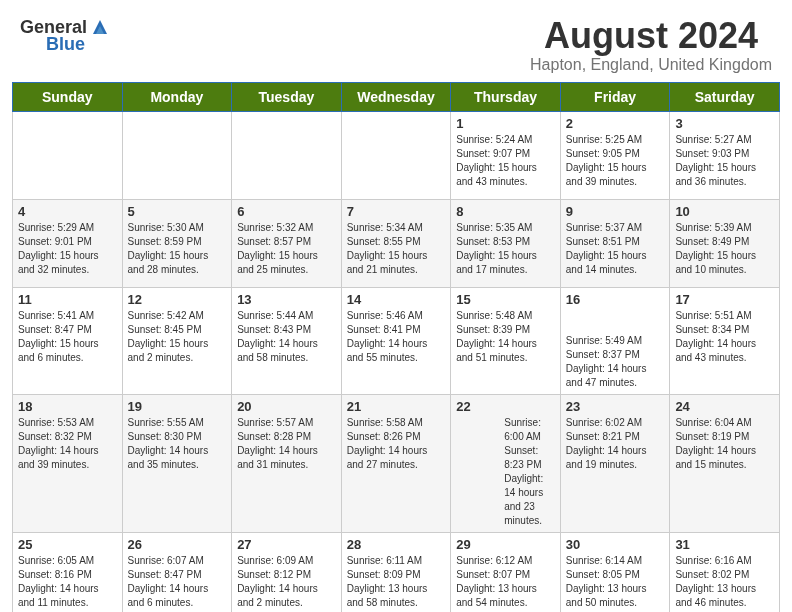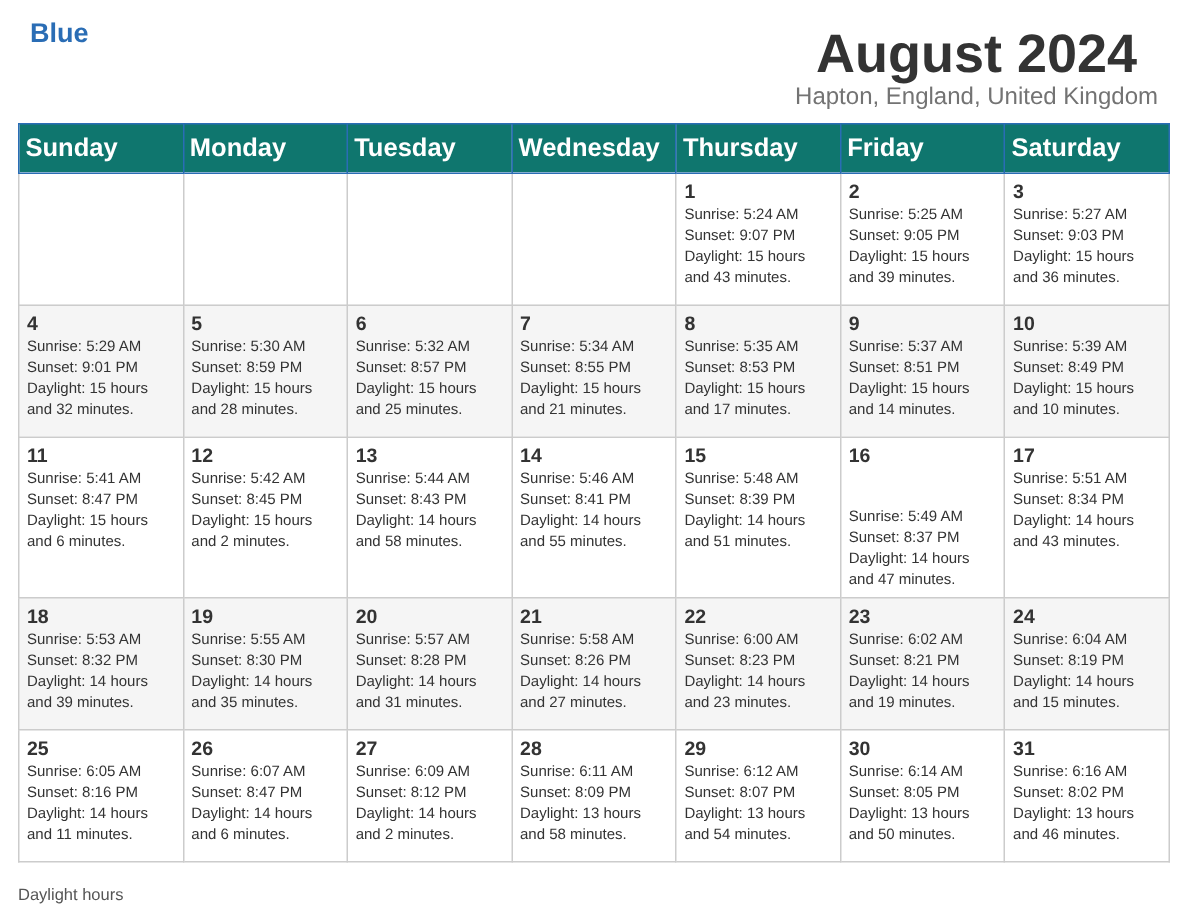--- a/index.html
+++ b/index.html
@@ -34,26 +34,26 @@
     }
     .calendar-container {
       padding: 0 12px 12px 12px;
     }
     table {
       width: 100%;
       border-collapse: collapse;
       table-layout: fixed;
     }
     thead tr th {
-      background-color: #0f766e;
+      background-color: #4d7c0f;
       color: #fff;
-      font-size: 17px;
+      font-size: 14px;
       font-weight: bold;
       padding: 6px 4px;
-      text-align: left;
+      text-align: center;
       border: 1px solid #2a6db5;
     }
     tbody tr {
       background: #fff;
     }
     tbody tr:nth-child(odd) {
       background: #fff;
     }
     tbody tr:nth-child(even) {
       background: #f5f5f5;
@@ -84,20 +84,27 @@
       padding: 4px 12px;
       font-size: 11px;
       color: #555;
     }
   </style>
 </head>
 <body>
 
 <div class="header-area">
   <div class="logo">
+    <div style="display:flex;align-items:center;">
+      <span style="font-size:18px;font-weight:bold;color:#333;">General</span>
+      <svg width="22" height="22" viewBox="0 0 22 22" style="margin-left:2px;">
+        <polygon points="4,18 11,4 18,18" fill="#2a6db5"></polygon>
+        <polygon points="7,18 11,10 15,18" fill="#5ba0d0" opacity="0.7"></polygon>
+      </svg>
+    </div>
     <span style="font-size:18px;font-weight:bold;color:#2a6db5;margin-top:-4px;text-align:center;">Blue</span>
   </div>
   <div class="title-block">
     <div class="month-year">August 2024</div>
     <div class="location">Hapton, England, United Kingdom</div>
   </div>
 </div>
 
 <div class="calendar-container">
   <table>
@@ -266,21 +273,21 @@
           </td>
           <td>
             <span class="day-number">21</span>
             <div class="day-info" style="white-space: pre-line;">Sunrise: 5:58 AM
 Sunset: 8:26 PM
 Daylight: 14 hours
 and 27 minutes.</div>
           </td>
           <td>
             <span class="day-number">22</span>
-            <div class="day-info" style="white-space: pre-line;">Sunrise: 6:00 AM
+            <div class="day-info" style="white-space: pre-line; margin-left: 48px;">Sunrise: 6:00 AM
 Sunset: 8:23 PM
 Daylight: 14 hours
 and 23 minutes.</div>
           </td>
           <td>
             <span class="day-number">23</span>
             <div class="day-info" style="white-space: pre-line;">Sunrise: 6:02 AM
 Sunset: 8:21 PM
 Daylight: 14 hours
 and 19 minutes.</div>

